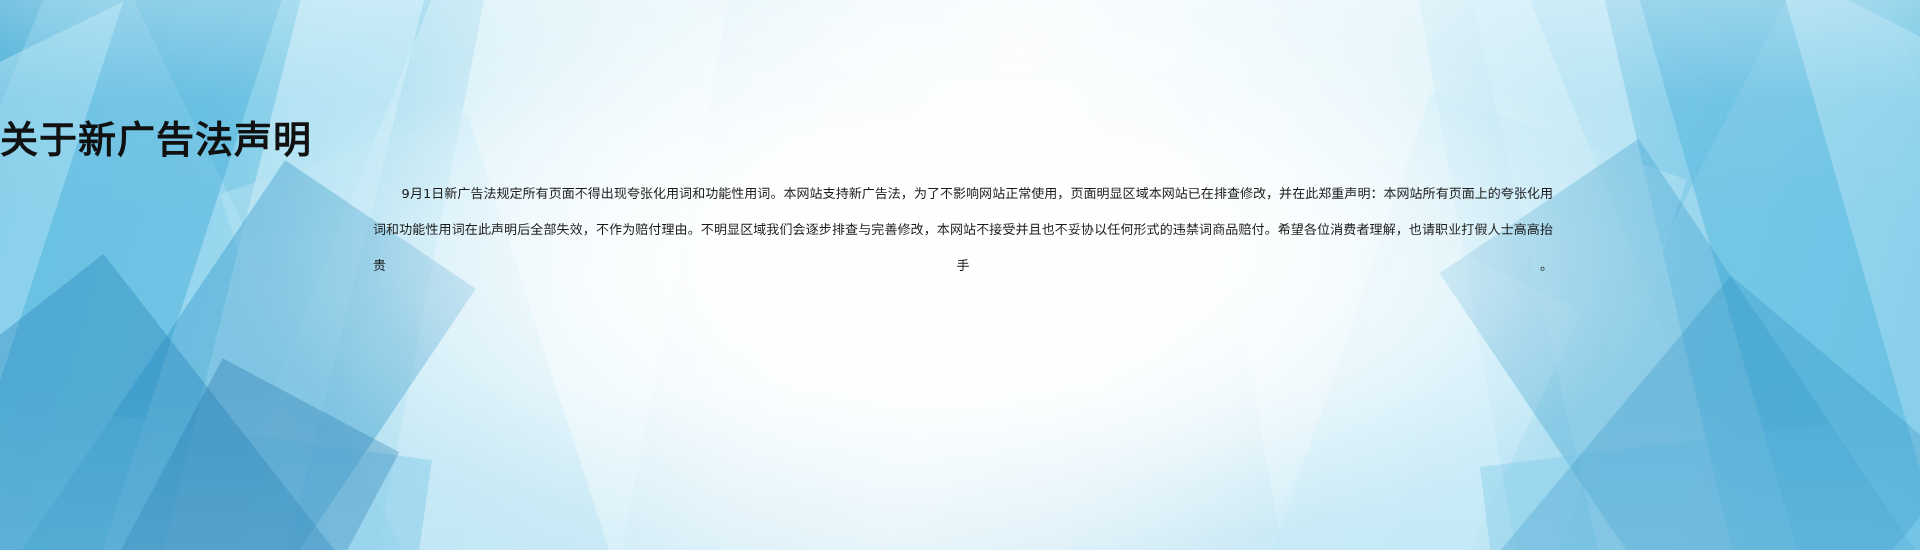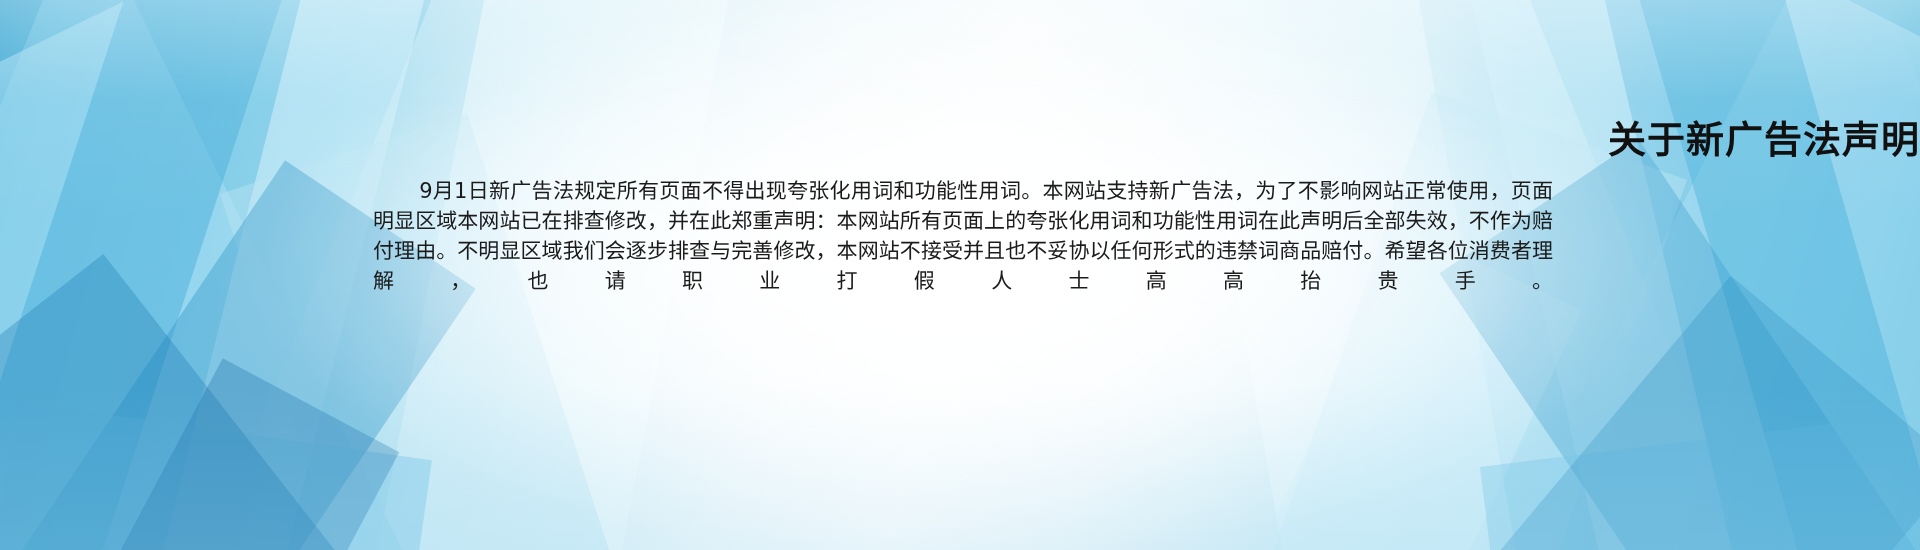--- a/index.html
+++ b/index.html
@@ -209,36 +209,36 @@
     position: absolute;
     inset: 0;
     z-index: 10;
   }
 
   .page-title {
     position: absolute;
     left: 0;
     right: 0;
     top: 88px;
-    text-align: right;
+    text-align: left;
     font-size: 38px;
     line-height: 54px;
     font-weight: bold;
     color: #111111;
     letter-spacing: 1px;
     font-family: "DejaVu Sans", "Liberation Sans", sans-serif;
   }
 
   .statement-body {
     position: absolute;
     left: 373px;
     top: 176px;
     width: 1180px;
-    font-size: 21px;
-    line-height: 30px;
+    font-size: 13px;
+    line-height: 36px;
     color: #1b1b1b;
     text-align: justify;
     text-justify: inter-character;
     font-family: "DejaVu Sans", "Liberation Sans", sans-serif;
   }
 
   .statement-body p {
     margin: 0;
   }
   .para-indent {

